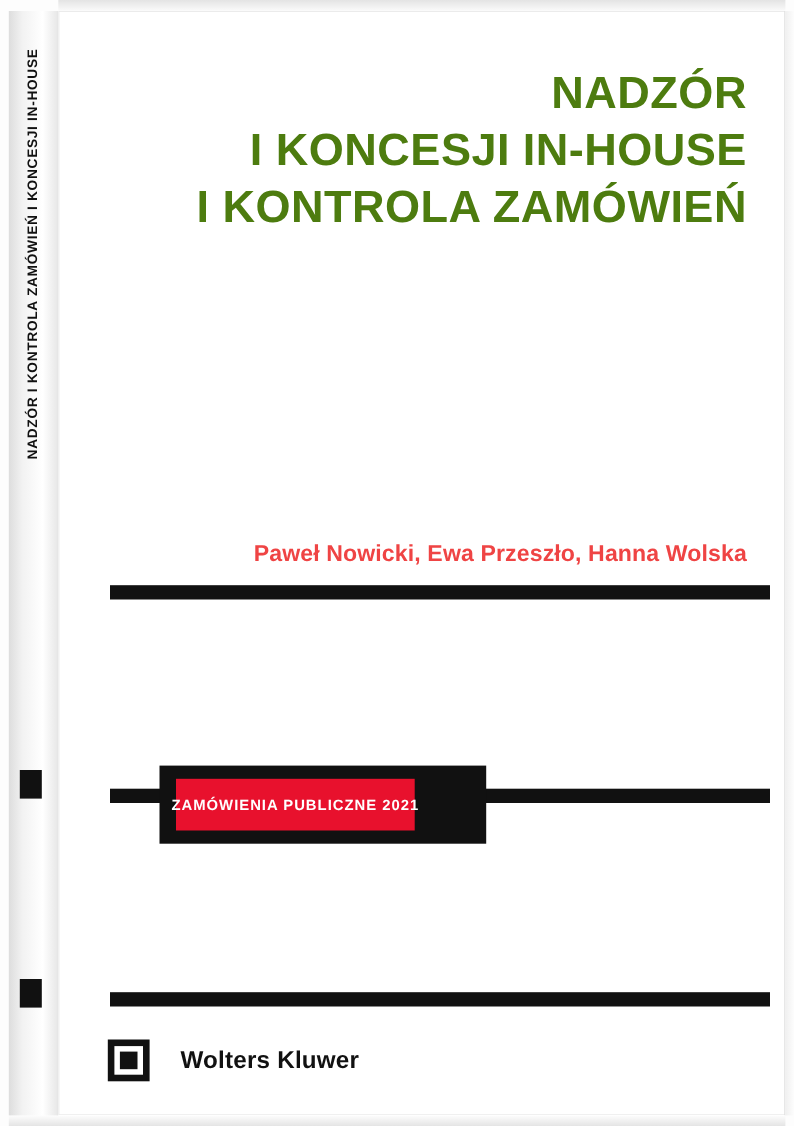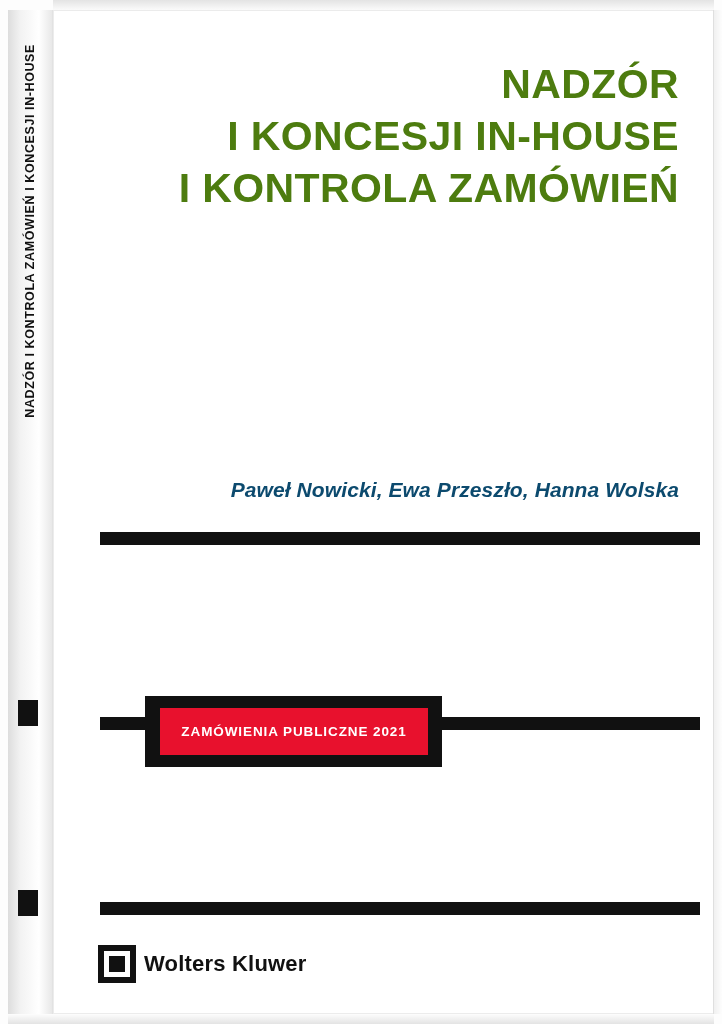--- a/index.html
+++ b/index.html
@@ -88,28 +88,27 @@
     font-weight: bold;
     letter-spacing: 0.4px;
     color: #4d7c0f;
     white-space: nowrap;
   }
 
   
   .authors {
     position: absolute;
     right: 35px;
-    top: 468px;
+    top: 482px;
     width: 600px;
     text-align: right;
     font-size: 21px;
     font-weight: bold;
-    color: #0c4a6e;
+    color: #ef4444;
     letter-spacing: 0.1px;
-    font-style: italic;
   }
 
   
   .rule {
     position: absolute;
     background: #111111;
   }
   .rule-authors {
     left: 47px;
     top: 522px;
@@ -135,21 +134,21 @@
     left: 92px;
     top: 686px;
     width: 297px;
     height: 71px;
     background: #111111;
   }
   .series-tag {
     position: absolute;
     left: 107px;
     top: 698px;
-    width: 268px;
+    width: 217px;
     height: 47px;
     background: #e8112d;
     display: flex;
     align-items: center;
     justify-content: center;
   }
   .series-tag span {
     font-size: 13.5px;
     font-weight: bold;
     letter-spacing: 0.9px;
@@ -157,21 +156,21 @@
     white-space: nowrap;
   }
 
   
   .publisher {
     position: absolute;
     left: 45px;
     top: 935px;
     display: flex;
     align-items: center;
-    gap: 8px;
+    gap: 28px;
   }
   .logo-mark {
     width: 38px;
     height: 38px;
     position: relative;
   }
   .logo-mark .sq {
     position: absolute;
     background: #111111;
   }

